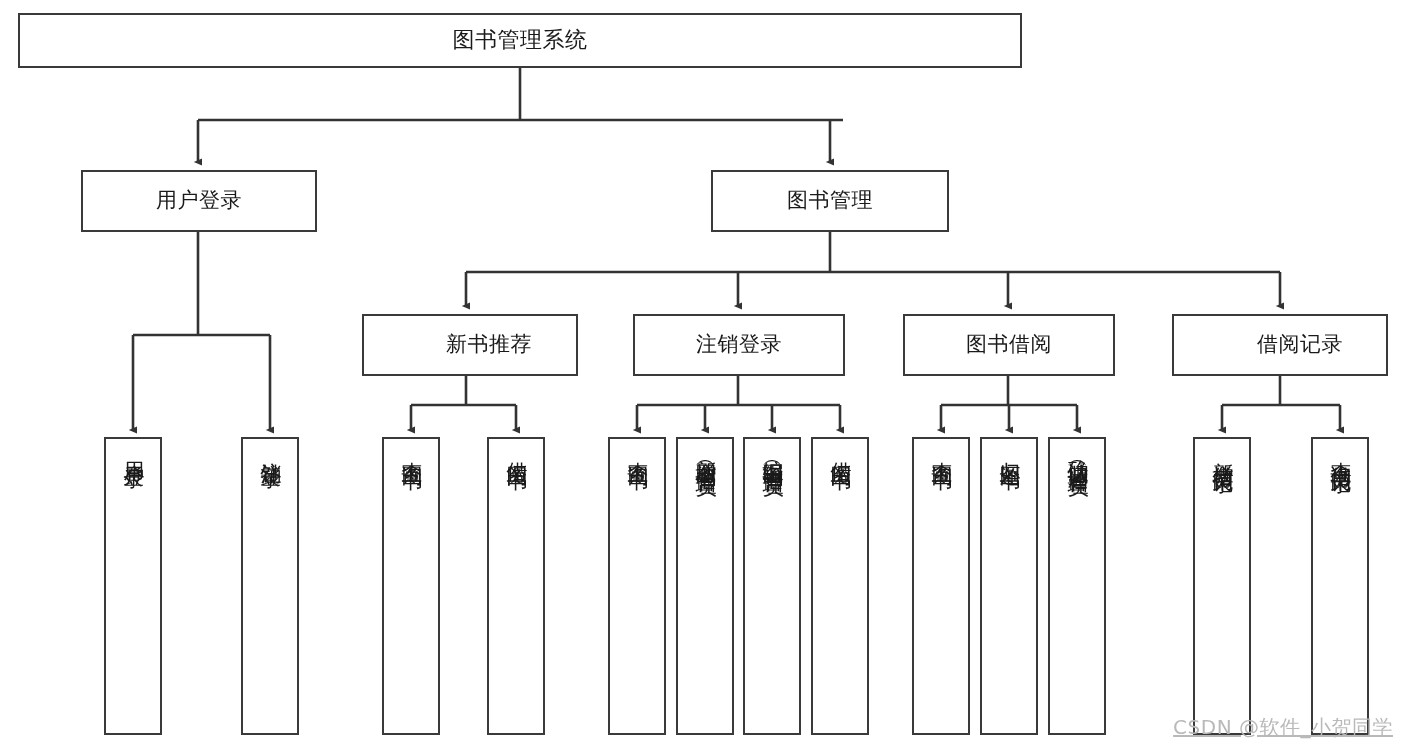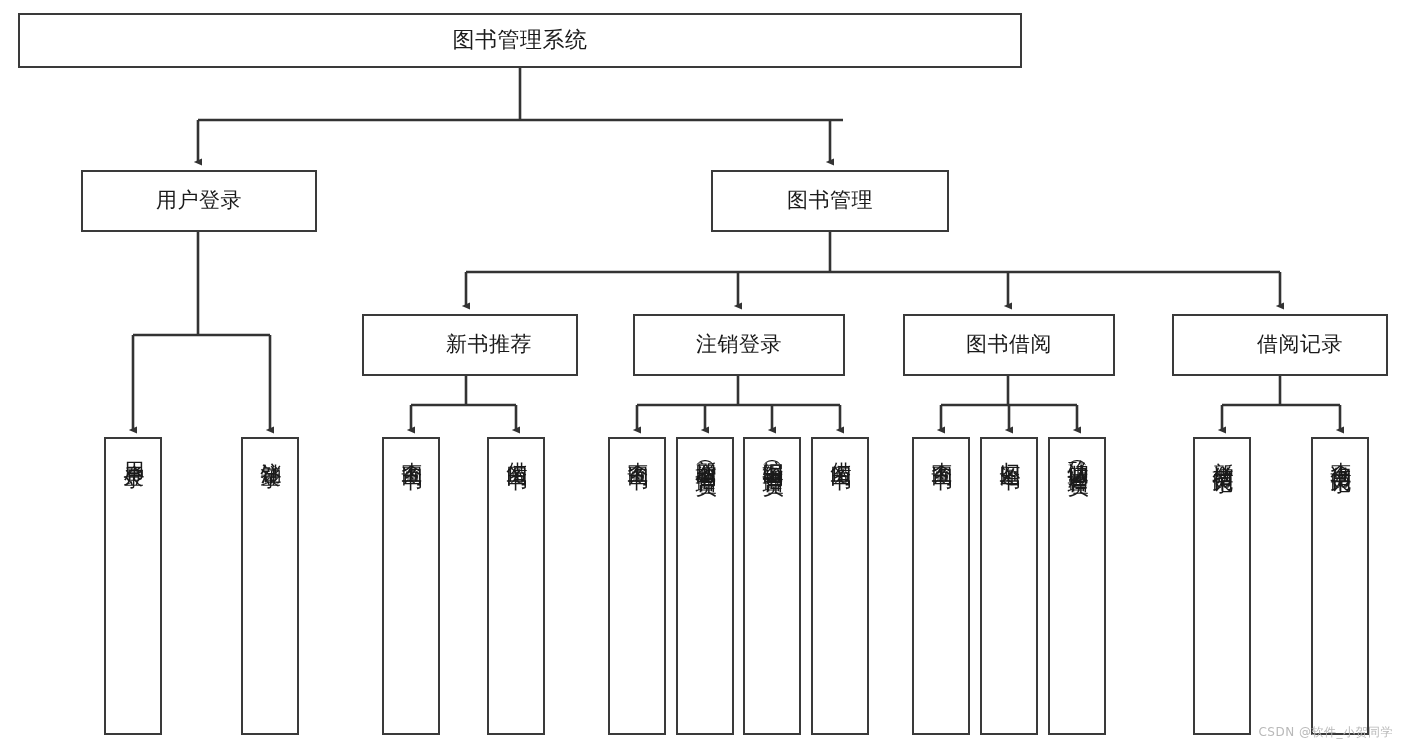--- a/index.html
+++ b/index.html
@@ -55,25 +55,26 @@
     letter-spacing: 2.5px;
   }
   .node.vert.tall {
     padding-top: 4px;
   }
   .node.root .label { font-size: 22px; }
   #watermark {
     position: absolute;
     right: 12px;
     bottom: 6px;
-    font-size: 12px;
+    font-size: 20px;
     color: #b9b9b9;
     letter-spacing: 0.5px;
     white-space: nowrap;
     pointer-events: none;
+    text-decoration: underline;
   }
 </style>
 </head>
 <body>
 
 <div id="canvas">
 
   <svg id="edges" viewBox="0 0 1405 747" xmlns="http://www.w3.org/2000/svg">
     <defs>
       <marker id="arrow" markerWidth="9" markerHeight="9" refX="4.2" refY="4.4" orient="auto" markerUnits="userSpaceOnUse">

